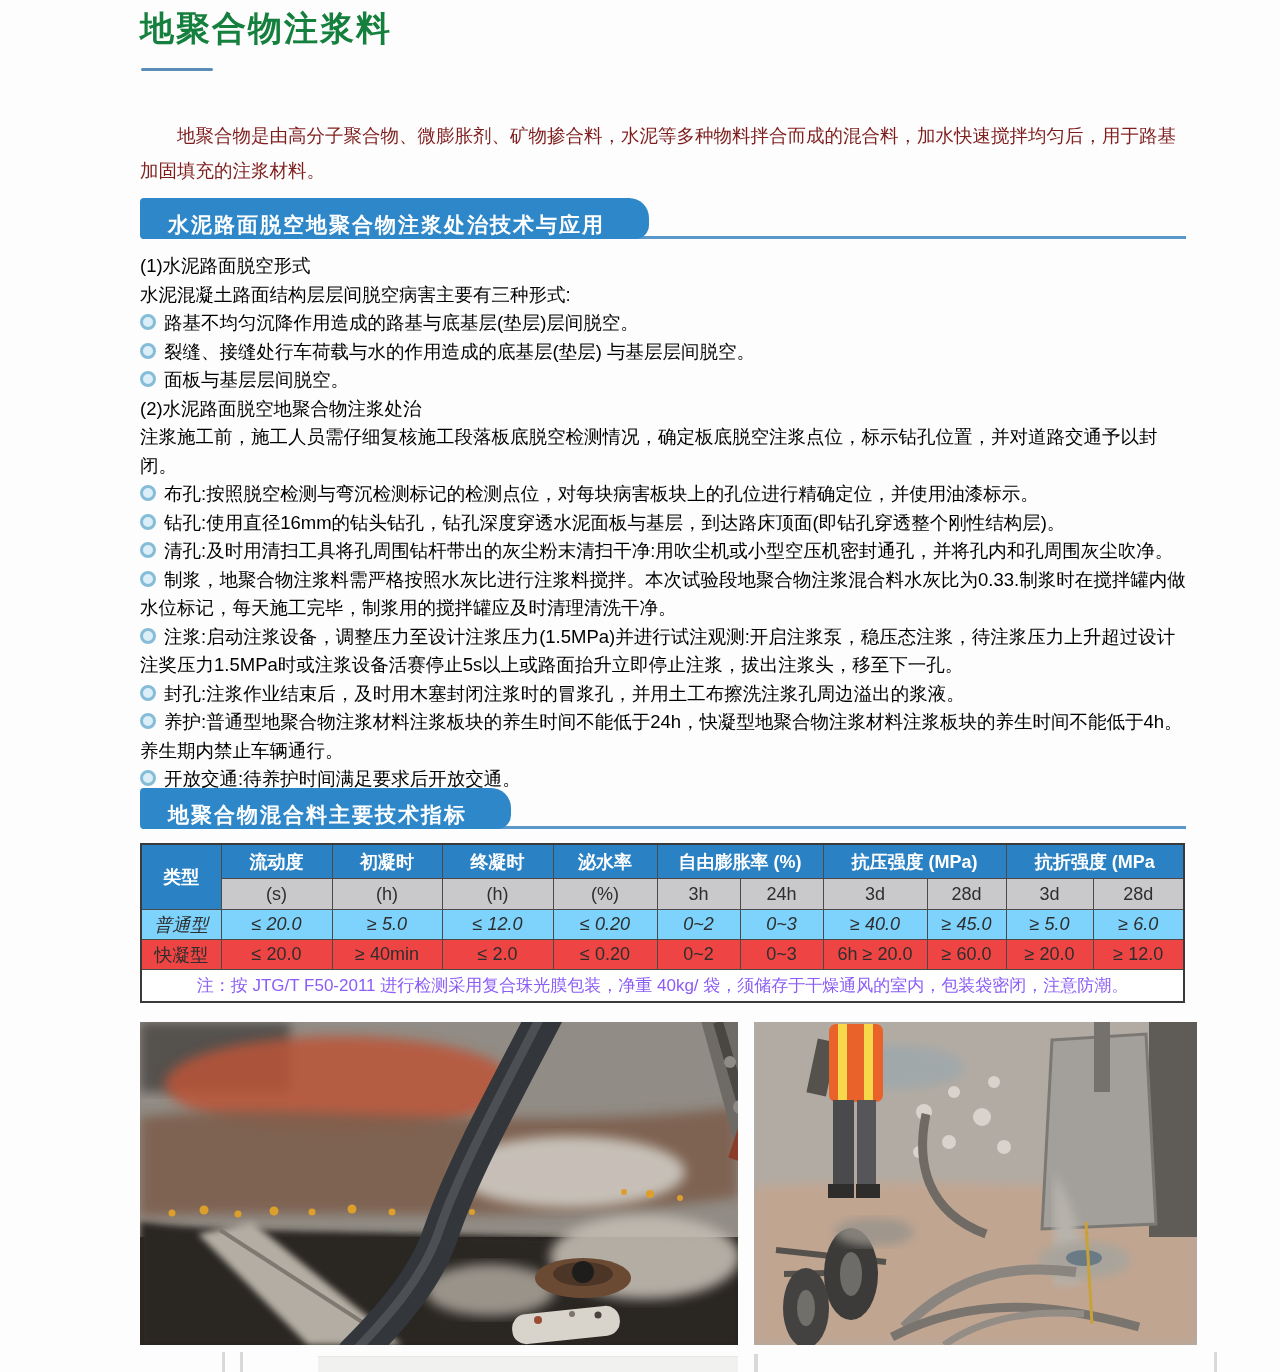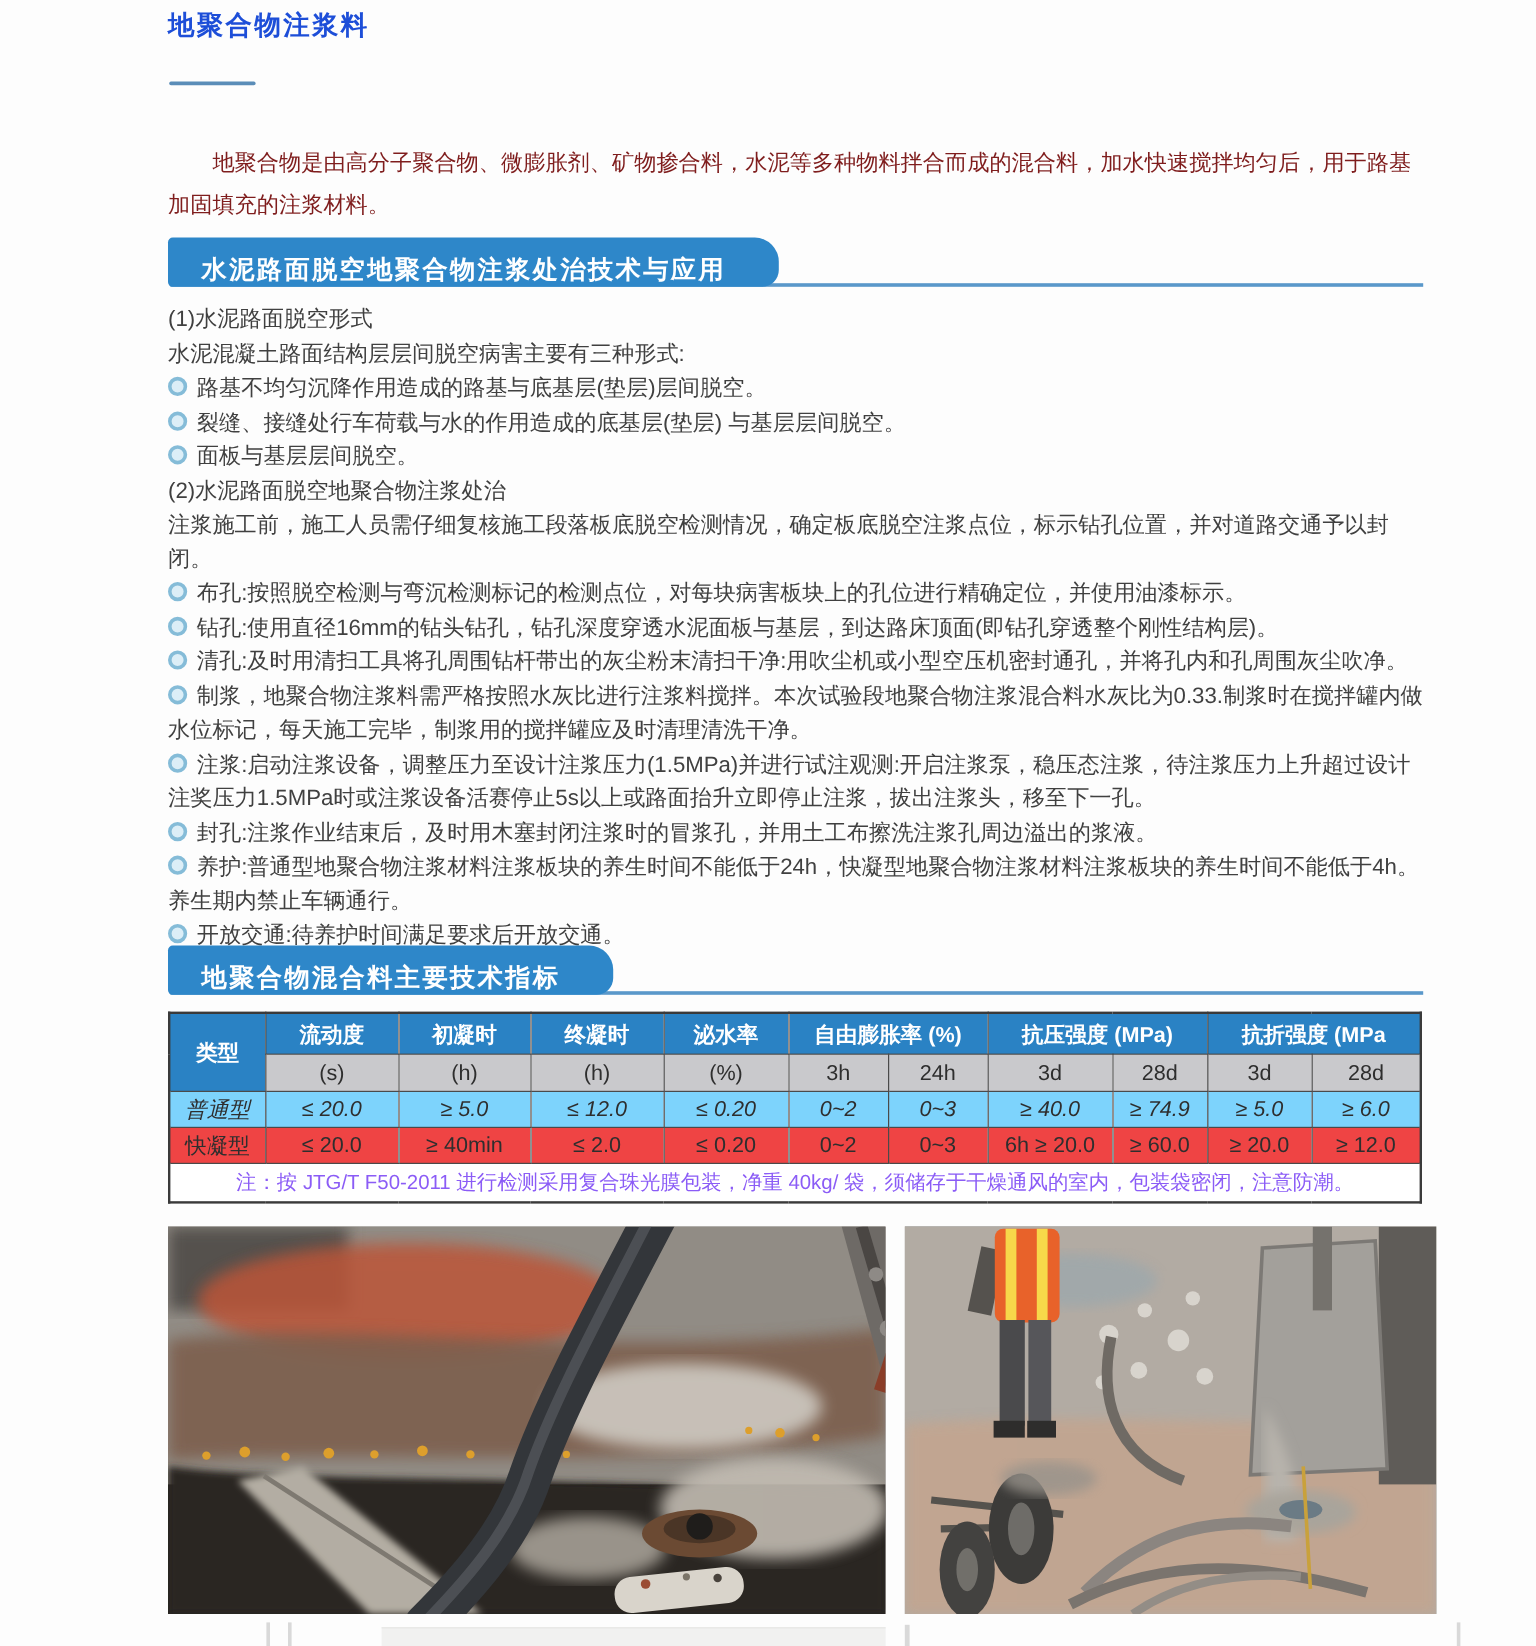--- a/index.html
+++ b/index.html
@@ -7,21 +7,21 @@
     width:1280px;height:1372px;overflow:hidden;
     background:#fdfdfd;
     font-family:"Liberation Sans","DejaVu Sans",sans-serif;
     position:relative;
   }
   .abs{position:absolute;}
 
   
   .page-title{
     left:140px;top:6px;
-    font-size:22px;font-weight:bold;color:#1d4ed8;letter-spacing:2px;text-align:right;
+    font-size:34px;font-weight:bold;color:#15803d;letter-spacing:2px;text-align:right;
   }
   .title-dash{
     left:141px;top:68px;width:72px;height:3px;background:#5b8db8;border-radius:2px;
   }
 
   
   .intro{
     left:140px;top:99px;width:1048px;
     font-size:18.5px;line-height:35px;color:#7f1d1d;text-indent:2em;
   }
@@ -39,21 +39,21 @@
     border-radius:4px 20px 14px 4px;
     box-sizing:border-box;
   }
   .banner-line{
     position:absolute;left:2px;right:0;bottom:0;height:3px;background:#5a98ca;z-index:1;
   }
 
   
   .body-items{
     left:140px;top:252px;width:1050px;
-    font-size:18.5px;line-height:28.5px;color:#404040;
+    font-size:18.5px;line-height:28.5px;color:#000000;
   }
   .item{margin:0;}
   .bullet{
     display:inline-block;width:10px;height:10px;
     border:3.5px solid #85bcd8;background:#dceef7;border-radius:50%;
     margin-right:8px;vertical-align:-1px;
   }
 
   
   table.spec{
@@ -158,21 +158,21 @@
   </tr>
   <tr class="row-normal">
     <td>普通型</td>
     <td>≤ 20.0</td>
     <td>≥ 5.0</td>
     <td>≤ 12.0</td>
     <td>≤ 0.20</td>
     <td>0~2</td>
     <td>0~3</td>
     <td>≥ 40.0</td>
-    <td>≥ 74.9</td>
+    <td>≥ 45.0</td>
     <td>≥ 5.0</td>
     <td>≥ 6.0</td>
   </tr>
   <tr class="row-fast">
     <td>快凝型</td>
     <td>≤ 20.0</td>
     <td>≥ 40min</td>
     <td>≤ 2.0</td>
     <td>≤ 0.20</td>
     <td>0~2</td>

